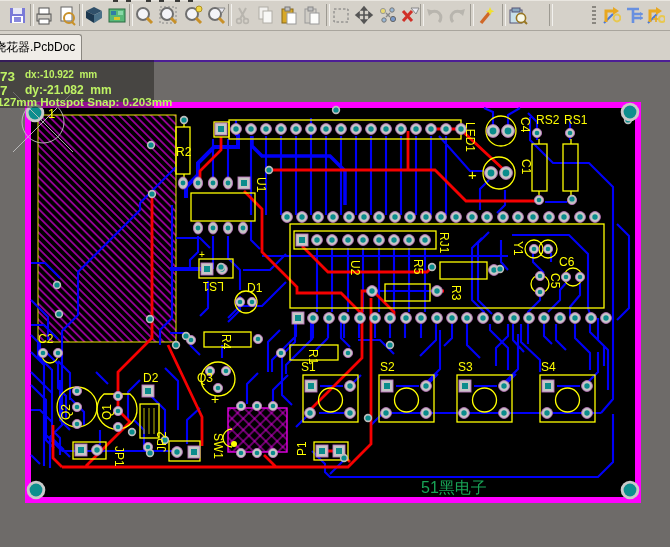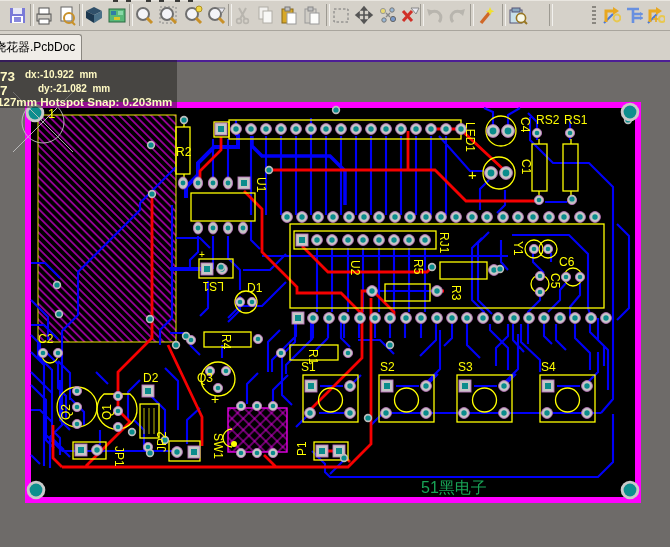--- a/index.html
+++ b/index.html
@@ -3,26 +3,26 @@
 html,body{margin:0;padding:0;width:670px;height:547px;overflow:hidden;background:#6e6b69;
 font-family:"Liberation Sans",sans-serif;}
 #toolbar{position:absolute;left:0;top:0;width:670px;height:30px;background:#d5d1c9;
 border-bottom:1px solid #a9a59d;box-shadow:inset 0 1px 0 #e9e6e0;}
 #toolbar .tick{position:absolute;top:0;height:2px;width:5px;background:#3a3a38;}
 #tabrow{position:absolute;left:0;top:31px;width:670px;height:29px;background:#d5d1c9;
 border-bottom:2px solid #4c1d95;}
 #tab{position:absolute;left:-24px;top:3px;width:106px;height:26px;background:#f0ede8;white-space:nowrap;overflow:hidden;
 border:1px solid #8a8781;border-bottom:none;border-radius:3px 3px 0 0;
 font-size:12px;color:#000;line-height:25px;padding-left:17px;box-sizing:border-box;}
-#hud{position:absolute;left:0;top:60px;width:177px;height:48px;background:rgba(30,28,26,0.48);
-color:#fef9c3;font-weight:bold;z-index:5;}
+#hud{position:absolute;left:0;top:60px;width:154px;height:48px;background:rgba(30,28,26,0.48);
+color:#bef264;font-weight:bold;z-index:5;}
 #hud .l1{position:absolute;left:0;top:9px;font-size:13.5px;}
 #hud .l1b{position:absolute;left:25px;top:9px;font-size:10px;}
 #hud .l2{position:absolute;left:0;top:23px;font-size:13.5px;}
-#hud .l2b{position:absolute;left:38px;top:23px;font-size:10px;}
+#hud .l2b{position:absolute;left:25px;top:23px;font-size:12px;}
 #hud .l3{position:absolute;left:-3px;top:35px;font-size:11.6px;}
 </style></head><body>
 <svg style="position:absolute;left:0;top:0" width="670" height="547" viewBox="0 0 670 547">
 
 <defs>
 <pattern id="hat" width="5.6" height="5.6" patternUnits="userSpaceOnUse" patternTransform="rotate(-45)">
   <rect width="5.6" height="5.6" fill="#000"></rect>
   <line x1="2.8" y1="-1" x2="2.8" y2="6.6" stroke="#e800e8" stroke-width="1.2"></line>
 </pattern>
 <pattern id="hat2" width="8" height="8" patternUnits="userSpaceOnUse" patternTransform="rotate(45)">

